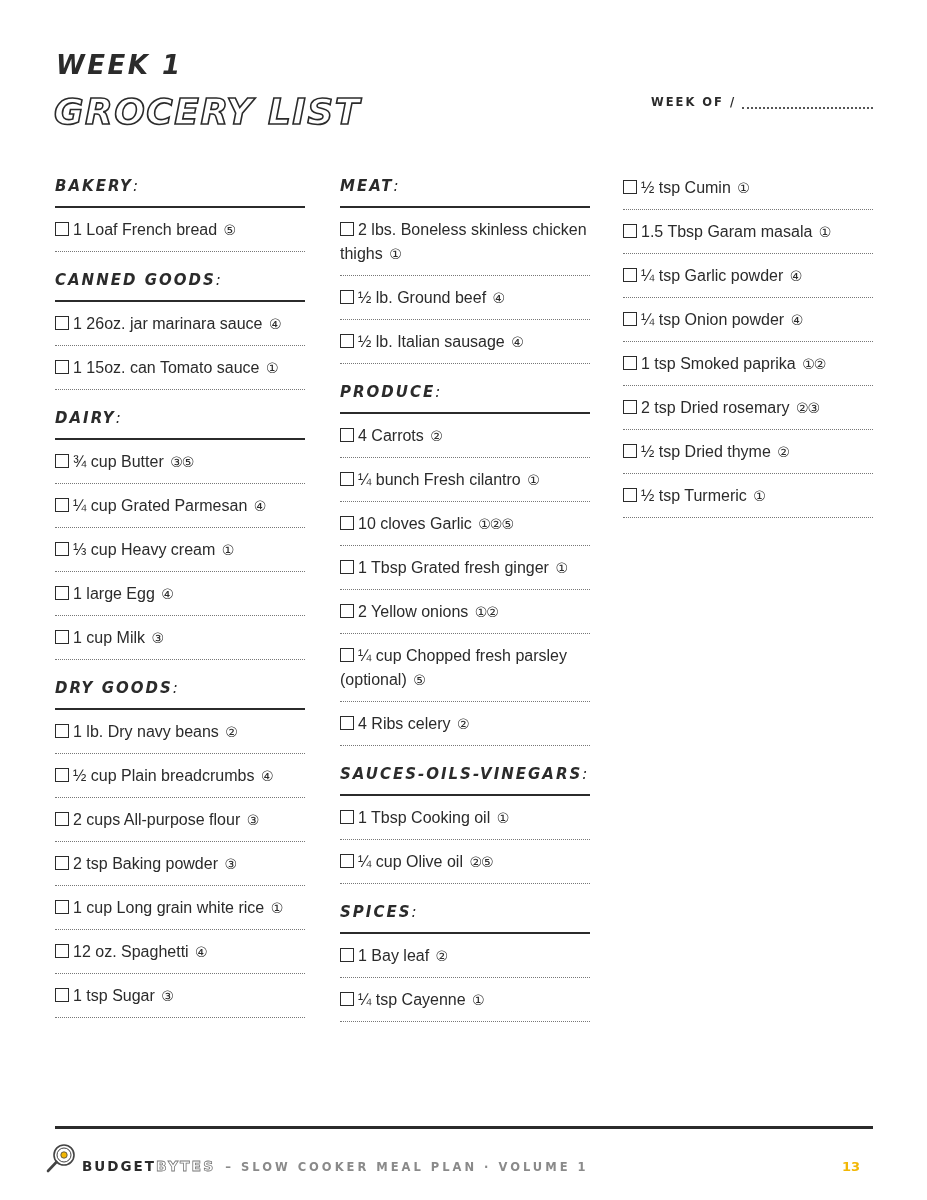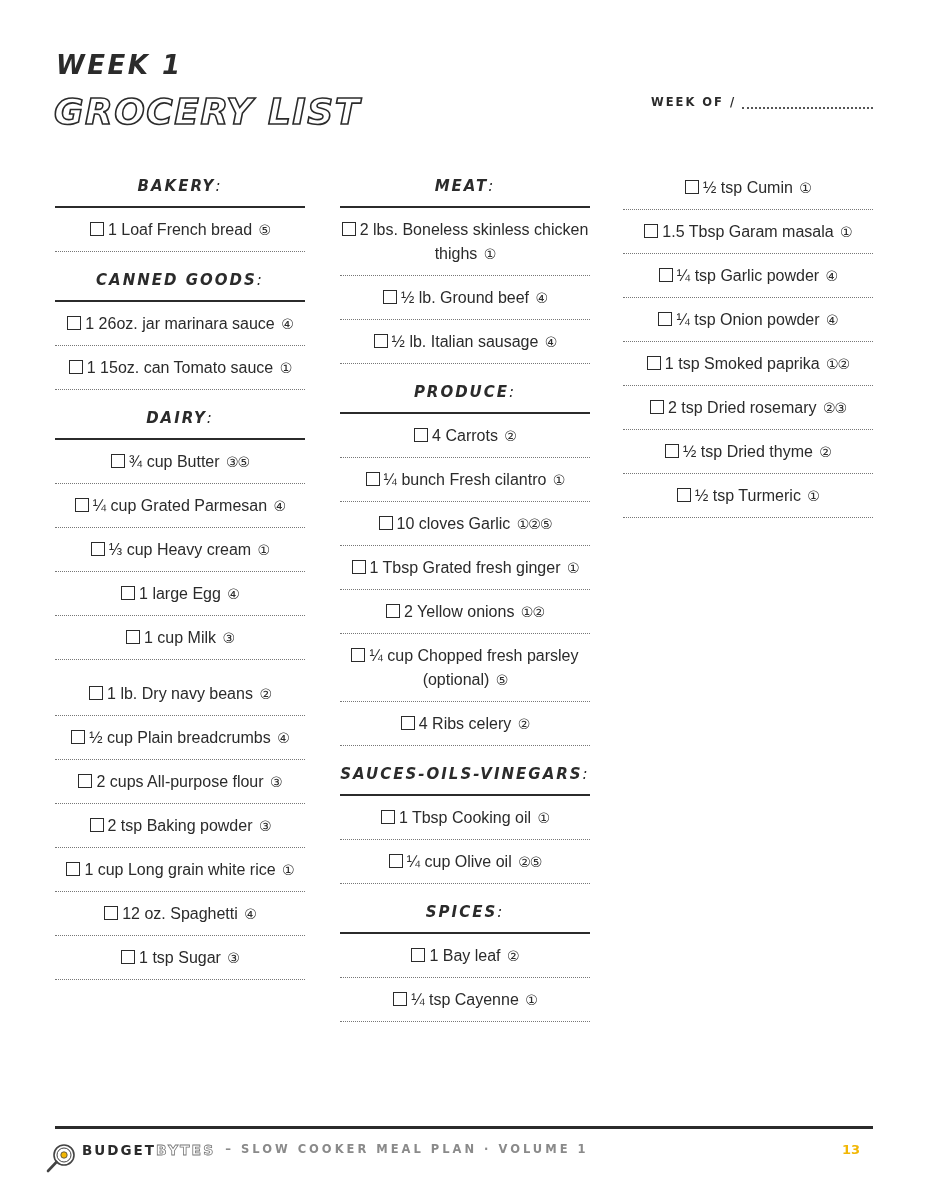--- a/index.html
+++ b/index.html
@@ -21,21 +21,21 @@
     position: absolute; left: 651px; top: 51px; width: 222px;
     display: flex; align-items: flex-end;
     font-family: "DejaVu Sans", sans-serif; font-weight: bold;
     font-size: 11.5px; letter-spacing: 2px; color: #2b2b2b; margin-top: 44px;
   }
   .week-of .fill {
     flex: 1; margin-left: 6px; height: 10px;
     border-bottom: 2px dotted #555;
   }
 
-  .column { position: absolute; top: 170px; width: 250px; text-align: center; }
+  .column { position: absolute; top: 170px; width: 250px; }
   .col-1 { left: 55px; }
   .col-2 { left: 340px; }
   .col-3 { left: 623px; top: 166px; }
 
   .section-head {
     font-family: "DejaVu Sans", sans-serif; font-weight: bold; font-style: italic;
     font-size: 15px; letter-spacing: 2px; color: #2b2b2b;
     padding-top: 8px; height: 38px; line-height: 16px;
     border-bottom: 2px solid #2b2b2b;
   }
@@ -52,21 +52,21 @@
     border: 1.3px solid #2b2b2b; vertical-align: -1px; margin-right: 4px;
     background: #fff;
   }
   .item .marks { font-family: "DejaVu Sans", sans-serif; font-size: 14px; letter-spacing: -1px; margin-left: 2px; }
 
   .footer-rule {
     position: absolute; left: 55px; top: 1126px; width: 818px; height: 3px; background: #2b2b2b;
   }
   .footer {
     position: absolute; left: 44px; top: 1142px; width: 830px; height: 32px;
-    display: flex; align-items: flex-start;
+    display: flex; align-items: flex-end;
   }
   .logo-icon { width: 34px; height: 32px; margin-right: 4px; }
   .brand-1 {
     font-family: "DejaVu Sans", sans-serif; font-weight: bold; font-size: 13.5px;
     letter-spacing: 2px; color: #2b2b2b;
   }
   .brand-2 {
     font-family: "DejaVu Sans", sans-serif; font-weight: bold; font-size: 14px;
     letter-spacing: 2px; color: #ffffff; -webkit-text-stroke: 0.8px #777;
   }
@@ -97,20 +97,21 @@
     <label class="item"><span class="check"></span><span>1 26oz. jar marinara sauce</span> <span class="marks">④</span></label>
     <label class="item"><span class="check"></span><span>1 15oz. can Tomato sauce</span> <span class="marks">①</span></label>
     <div style="height: 12px;"></div>
     <div class="section-head"><span>DAIRY</span><span class="colon">:</span></div>
     <label class="item"><span class="check"></span><span>¾ cup Butter</span> <span class="marks">③⑤</span></label>
     <label class="item"><span class="check"></span><span>¼ cup Grated Parmesan</span> <span class="marks">④</span></label>
     <label class="item"><span class="check"></span><span>⅓ cup Heavy cream</span> <span class="marks">①</span></label>
     <label class="item"><span class="check"></span><span>1 large Egg</span> <span class="marks">④</span></label>
     <label class="item"><span class="check"></span><span>1 cup Milk</span> <span class="marks">③</span></label>
     <div style="height: 12px;"></div>
+    <div class="section-head"><span>DRY GOODS</span><span class="colon">:</span></div>
     <label class="item"><span class="check"></span><span>1 lb. Dry navy beans</span> <span class="marks">②</span></label>
     <label class="item"><span class="check"></span><span>½ cup Plain breadcrumbs</span> <span class="marks">④</span></label>
     <label class="item"><span class="check"></span><span>2 cups All-purpose flour</span> <span class="marks">③</span></label>
     <label class="item"><span class="check"></span><span>2 tsp Baking powder</span> <span class="marks">③</span></label>
     <label class="item"><span class="check"></span><span>1 cup Long grain white rice</span> <span class="marks">①</span></label>
     <label class="item"><span class="check"></span><span>12 oz. Spaghetti</span> <span class="marks">④</span></label>
     <label class="item"><span class="check"></span><span>1 tsp Sugar</span> <span class="marks">③</span></label>
   </div>
 <div class="column col-2">
     <div class="section-head"><span>MEAT</span><span class="colon">:</span></div>

